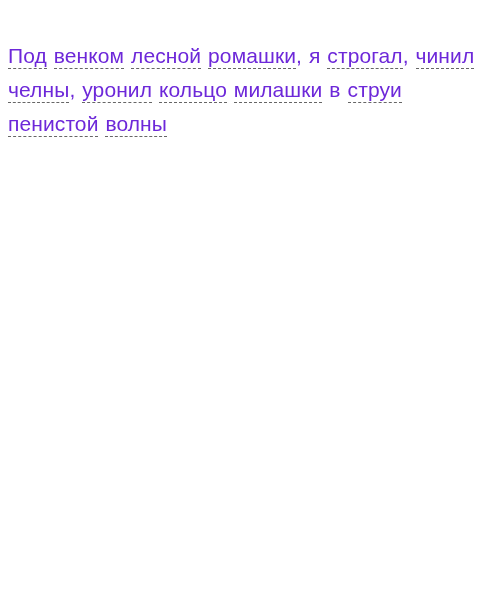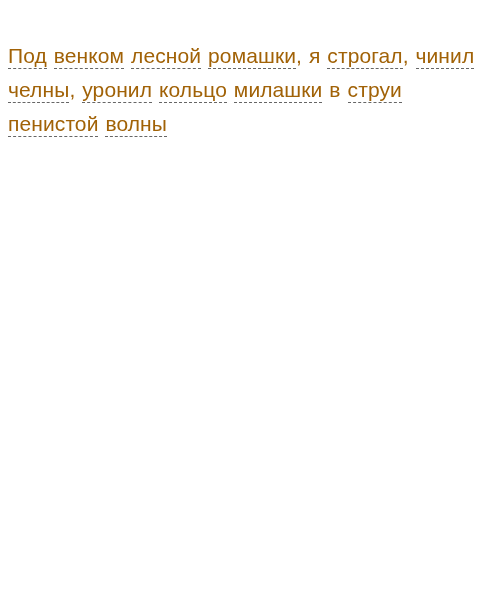--- a/index.html
+++ b/index.html
@@ -11,21 +11,21 @@
     font-family: Arial, Helvetica, sans-serif;
   }
   .page {
     box-sizing: border-box;
     padding: 18px 12px 0 8px;
     width: 500px;
   }
   .para {
     font-size: 21px;
     line-height: 34px;
-    color: #a16207;
+    color: #6d28d9;
     letter-spacing: 0.1px;
     word-spacing: 1px;
   }
   .u {
     border-bottom: 1px dashed #666;
     padding-bottom: 1px;
   }
 </style>
 </head>
 <body>

